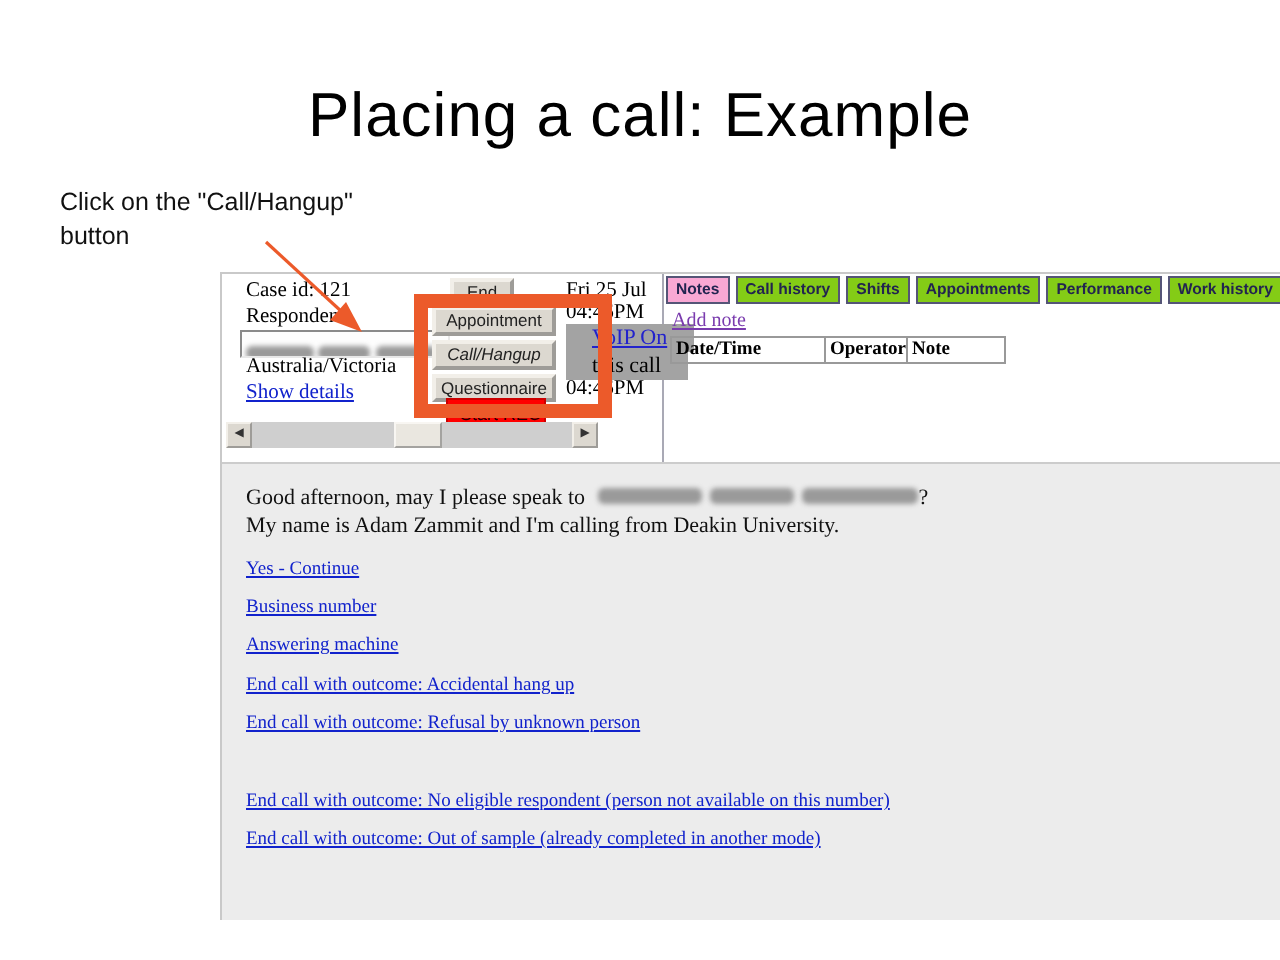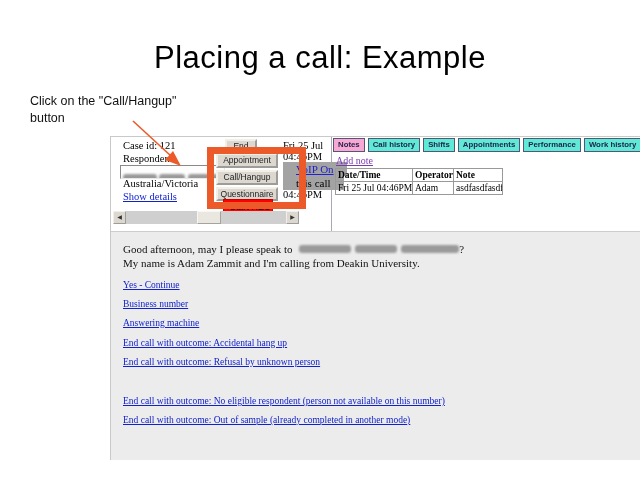--- a/index.html
+++ b/index.html
@@ -34,21 +34,21 @@
   
   .hscroll{position:absolute;left:2px;top:74px;width:186px;height:13px;background:#cfcfcf;}
   .sbtn{position:absolute;top:0;width:13px;height:13px;background:#dcd8d0;border:1px outset #f2efe9;
         font-size:6px;line-height:11px;text-align:center;color:#333;box-sizing:border-box;cursor:pointer;}
   .sthumb{position:absolute;left:84px;top:0;width:24px;height:13px;background:#eae7e0;
           border:1px outset #f8f6f2;box-sizing:border-box;cursor:grab;}
 
   
   .tabbar{position:absolute;left:222px;top:1px;height:14px;white-space:nowrap;
           font-family:"Liberation Sans",sans-serif;}
-  .tab{display:inline-block;font-size:7.8px;font-weight:bold;color:#222450;background:#5eead4;
+  .tab{display:inline-block;font-size:7.8px;font-weight:bold;color:#222450;background:#84cc16;
        border:1px solid #555577;padding:1px 4px 2px 4px;margin-right:3px;cursor:pointer;vertical-align:top;}
   .tab.active{background:#f9a8d4;}
   .addnote{position:absolute;left:225px;top:18px;font-size:10px;}
   .ntable{position:absolute;left:224px;top:31px;border-collapse:collapse;font-size:9.5px;color:#000;}
   .ntable td{border:1px solid #999;padding:0 2px;height:12px;white-space:nowrap;overflow:hidden;}
   .ntable .c1{width:72px;max-width:72px;}
   .ntable .c2{width:36px;max-width:36px;}
   .ntable .c3{width:44px;max-width:44px;}
   .ntable .hdr td{font-weight:bold;}
 
@@ -81,21 +81,21 @@
     <div class="txt" style="left:172px;top:14px;">04:46PM</div>
 
     <div class="name-input">
       <span class="blob" style="width:34px;margin:2px 2px 0 2px;"></span><span class="blob" style="width:26px;margin-top:2px;"></span><span class="blob" style="width:30px;margin:2px 0 0 3px;"></span>
     </div>
 
     <div class="txt" style="left:12px;top:41px;">Australia/Victoria</div>
     <div class="txt link" style="left:12px;top:54px;">Show details</div>
 
     <button class="btn" style="left:105px;top:16px;width:62px;height:15px;">Appointment</button>
-    <button class="btn" style="left:105px;top:33px;width:62px;height:15px;">Call/Hangup</button>
+    <button class="btn" style="left:105px;top:33px;width:62px;height:15px;font-style:italic;">Call/Hangup</button>
     <button class="btn" style="left:105px;top:50px;width:62px;height:14px;">Questionnaire</button>
     <button class="btn-red" style="left:112px;top:62px;width:50px;height:15px;">Start REC</button>
 
     <div class="badge" style="left:172px;top:25px;"><span class="link">VoIP On</span></div>
     <div class="badge" style="left:172px;top:39px;">this call</div>
     <div class="txt" style="left:172px;top:52px;">04:46PM</div>
 
     <div class="hl-box"></div>
 
     <div class="hscroll">
@@ -109,25 +109,20 @@
     </div>
 
     <div class="addnote vlink">Add note</div>
 
     <table class="ntable">
       <tbody>
           <tr class="hdr">
         <td class="c1">Date/Time</td>
         <td class="c2">Operator</td>
         <td class="c3">Note</td>
-      </tr>
-      <tr>
-        <td class="c1">Fri 25 Jul 04:46PM</td>
-        <td class="c2">Adam</td>
-        <td class="c3">asdfasdfasdf</td>
       </tr>
     </tbody>
       </table>
 
     <div class="script">
       <div class="s-line" style="top:11px;">
         <span>Good afternoon, may I please speak to</span>
         <span class="blob" style="width:52px;height:8px;margin:0 2px 2px 4px;"></span><span class="blob" style="width:42px;height:8px;margin:0 2px 2px 2px;"></span><span class="blob" style="width:58px;height:8px;margin:0 0 2px 2px;"></span><span>?</span>
       </div>
       <div class="s-line" style="top:25px;">My name is Adam Zammit and I'm calling from Deakin University.</div>

